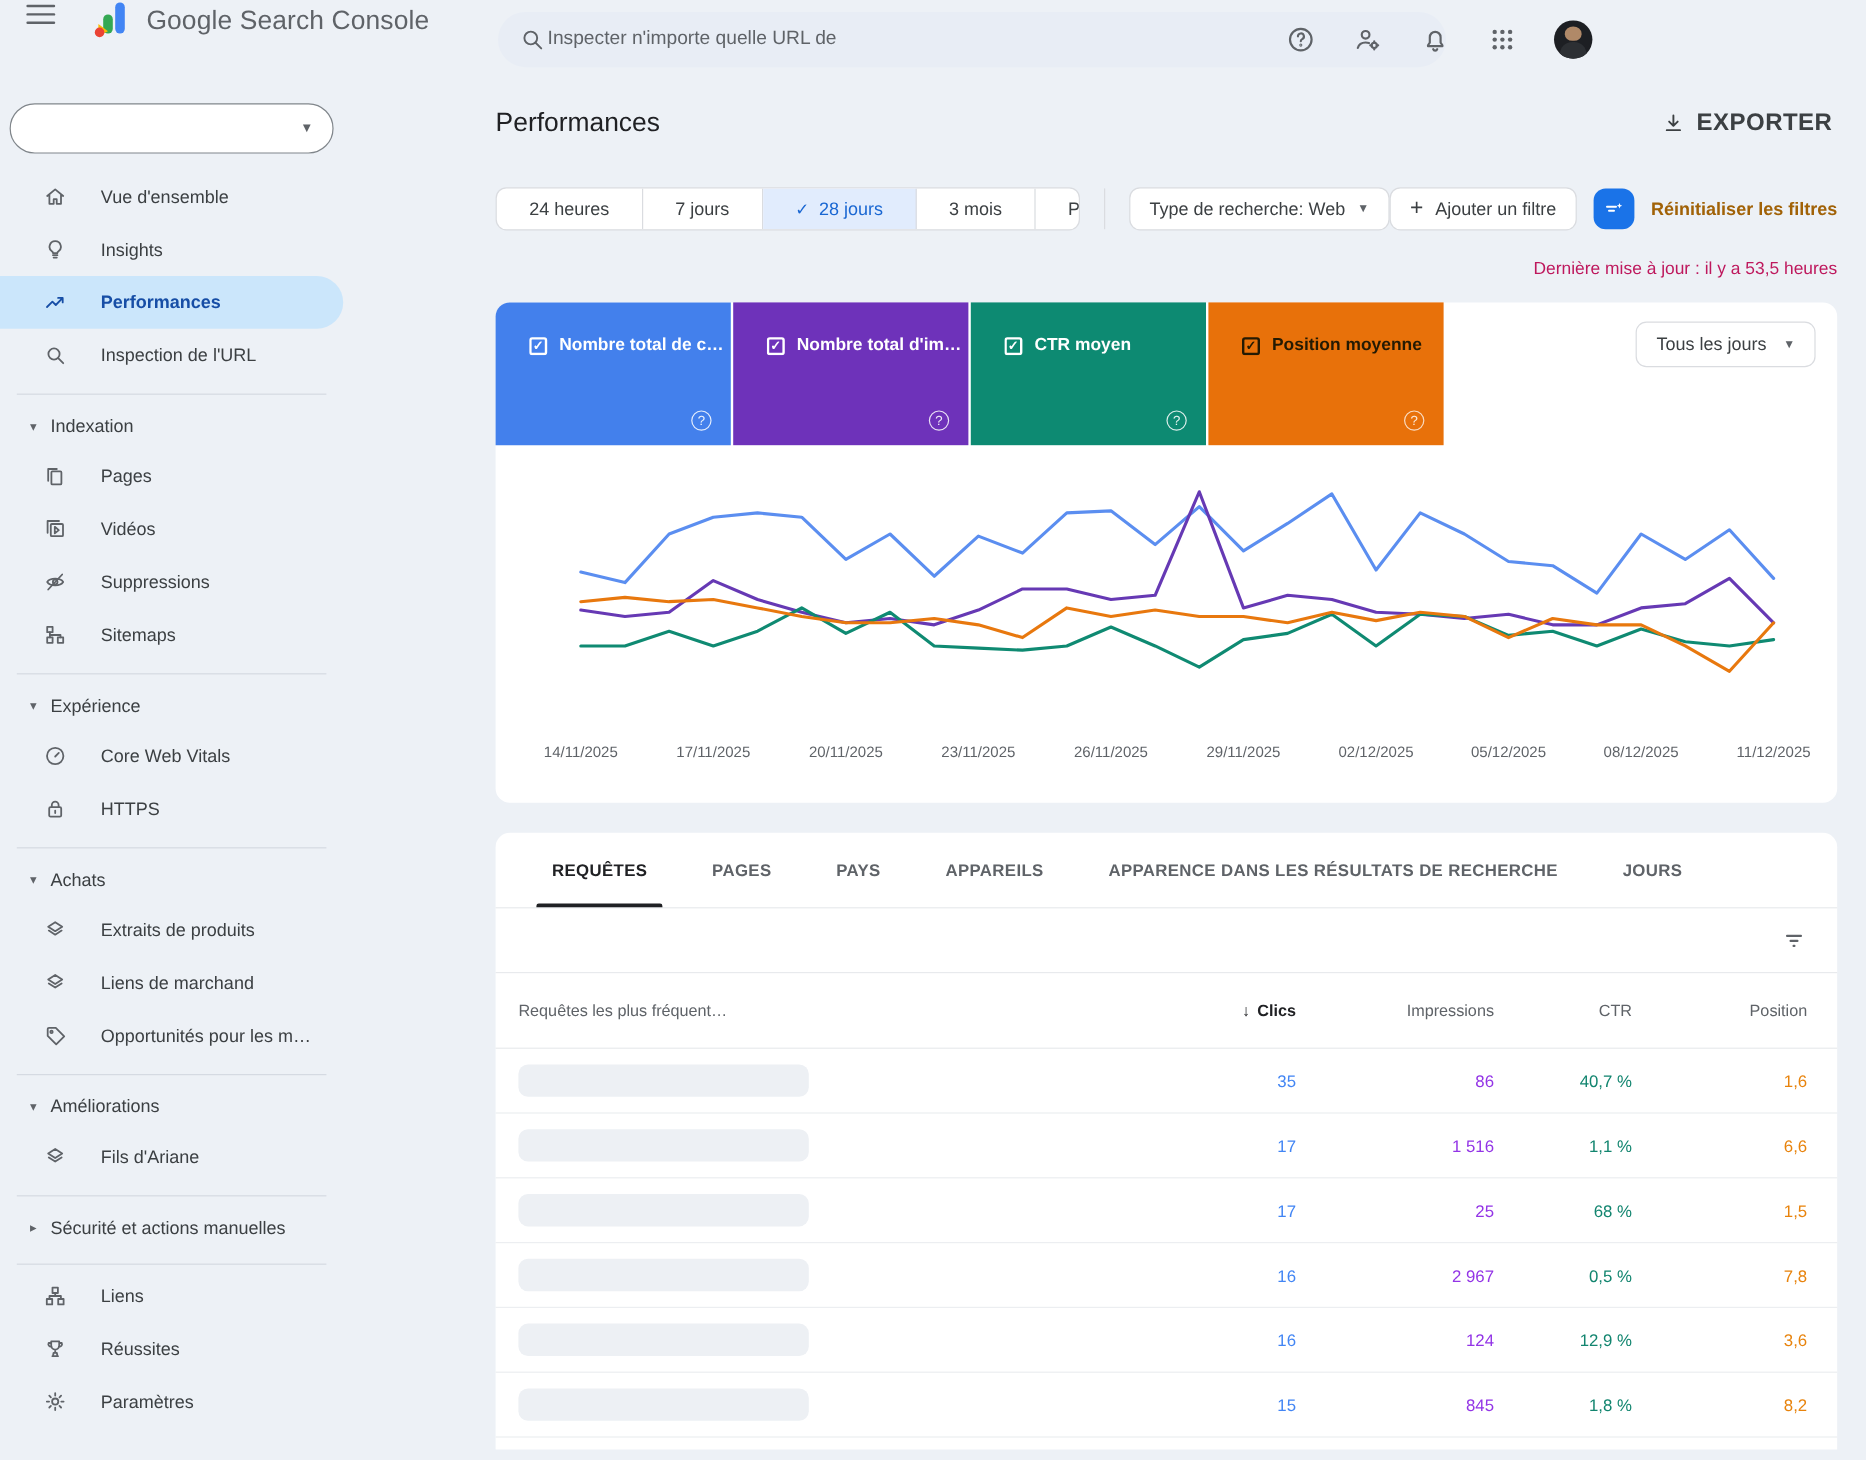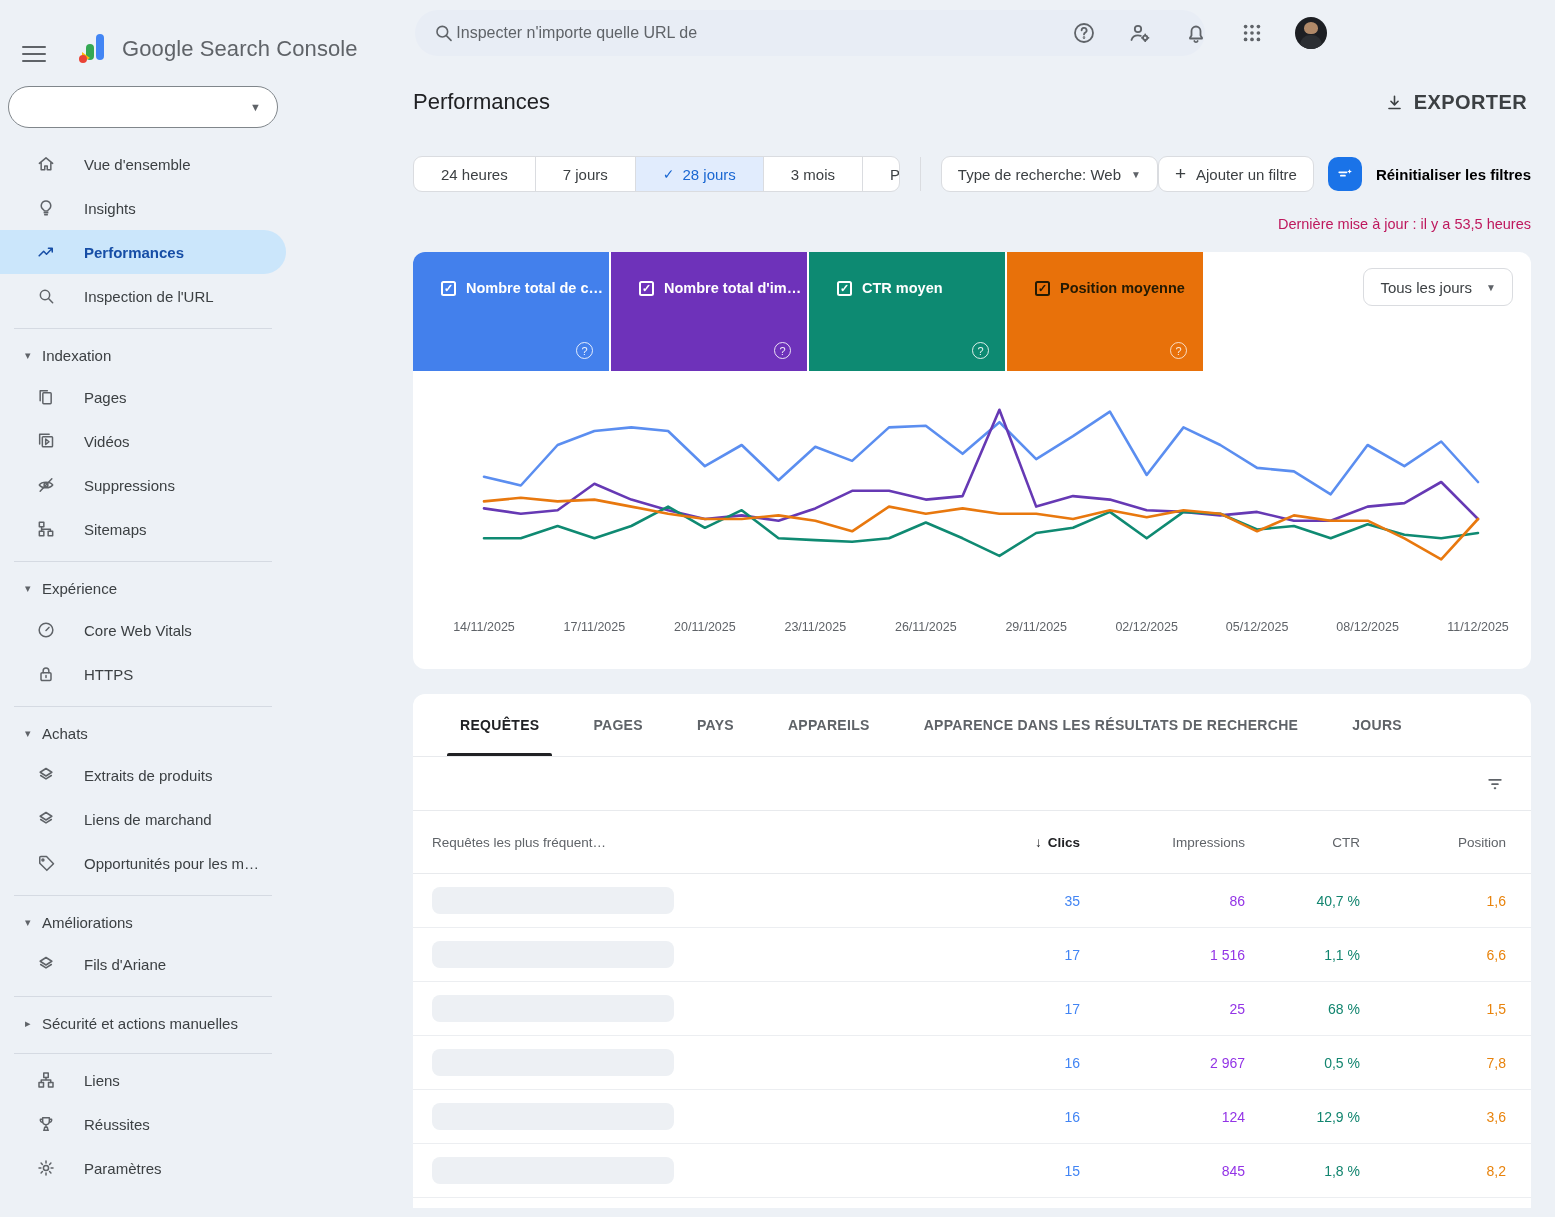--- a/index.html
+++ b/index.html
@@ -4,21 +4,21 @@
 <style>
   * { margin:0; padding:0; box-sizing:border-box; }
   html,body { width:1555px; height:1217px; overflow:hidden; }
   body {
     font-family:"Liberation Sans", sans-serif;
     background:#edf1f6;
     color:#202124;
     position:relative;
   }
   
-  .topbar { position:absolute; top:0; left:0; width:1341px; height:66px; display:flex; align-items:flex-end; }
+  .topbar { position:absolute; top:0; left:0; width:1341px; height:66px; display:flex; align-items:flex-start; }
   .hamburger { width:24px; height:24px; margin-left:22px; display:flex; flex-direction:column; justify-content:center; gap:5px; cursor:pointer; }
   .hamburger span { display:block; height:2px; background:#5f6368; border-radius:1px; }
   .logo { margin-left:30px; display:flex; align-items:center; gap:10px; }
   .product-name { font-size:22px; color:#5f6368; letter-spacing:.1px; }
   .searchbar { position:absolute; left:415px; top:10px; width:790px; height:46px; background:#e8edf5; border-radius:23px; display:flex; align-items:center; padding:0 18px; }
   .searchbar input { border:none; background:transparent; outline:none; font-size:16px; color:#5f6368; width:100%; margin-left:2px; font-family:"Liberation Sans",sans-serif; }
   .searchbar input::placeholder { color:#5f6368; opacity:1; }
   .top-icons { position:absolute; right:14px; top:0; height:66px; display:flex; align-items:center; gap:30px; }
   .icon-btn { width:26px; height:26px; display:flex; align-items:center; justify-content:center; cursor:pointer; color:#5f6368; }
   .avatar { width:32px; height:32px; border-radius:50%; background:#1d1f23; overflow:hidden; position:relative; cursor:pointer; }
@@ -45,21 +45,21 @@
   .seg-btn { padding:0 27px; display:flex; align-items:center; gap:8px; font-size:15px; color:#3c4043; border-right:1px solid #dadce0; cursor:pointer; white-space:nowrap; }
   .seg-btn:last-child { border-right:none; }
   .seg-btn.selected { background:#e1ecfd; color:#1a67d2; }
   .seg-btn .check { font-size:14px; }
   .seg-btn .caret { font-size:10px; color:#5f6368; margin-left:2px; }
   .vdivider { width:1px; height:34px; background:#dadce0; margin:0 20px; }
   .chip { height:36px; border:1px solid #dadce0; border-radius:9px; background:#fff; display:flex; align-items:center; padding:0 16px; font-size:15px; color:#3c4043; cursor:pointer; gap:10px; white-space:nowrap; }
   .chip .caret { font-size:10px; color:#5f6368; }
   .filter-right { margin-left:auto; display:flex; align-items:center; gap:14px; }
   .ai-filter-btn { width:34px; height:34px; border-radius:10px; background:#1a73e8; display:flex; align-items:center; justify-content:center; cursor:pointer; }
-  .reset-link { color:#000000; font-size:15px; font-weight:bold; cursor:pointer; white-space:nowrap; }
+  .reset-link { color:#a16207; font-size:15px; font-weight:bold; cursor:pointer; white-space:nowrap; }
   .last-update { text-align:right; font-size:14.5px; color:#be185d; margin-top:24px; height:20px; }
   
   .chart-panel { margin-top:16px; background:#fff; border-radius:12px; height:417px; position:relative; }
   .cards-row { display:flex; gap:2px; width:792px; }
   .metric-card { width:196px; height:119px; position:relative; padding:28px 0 0 28px; cursor:pointer; }
   .metric-card:first-child { border-top-left-radius:12px; }
   .metric-card .card-label { display:flex; align-items:center; gap:10px; font-size:14.5px; font-weight:bold; white-space:nowrap; overflow:hidden; }
   .cbx { width:15px; height:15px; border:2px solid currentColor; border-radius:2.5px; display:inline-flex; align-items:center; justify-content:center; font-size:11px; flex:0 0 15px; }
   .help-circle { position:absolute; right:16px; bottom:12px; width:17px; height:17px; border:1.6px solid rgba(255,255,255,.85); border-radius:50%; font-size:11px; display:flex; align-items:center; justify-content:center; color:rgba(255,255,255,.9); }
   .metric-card.dark-text .help-circle { border-color:rgba(255,255,255,.75); color:rgba(255,255,255,.85); }

